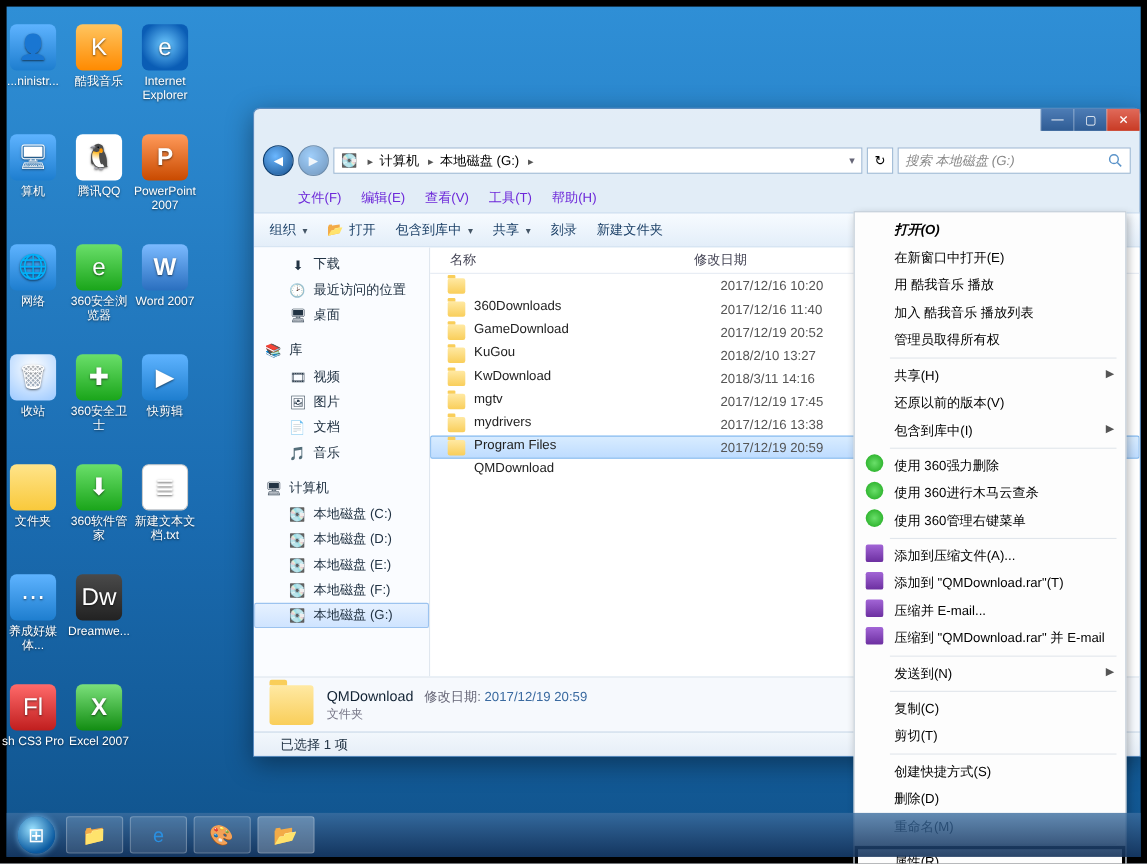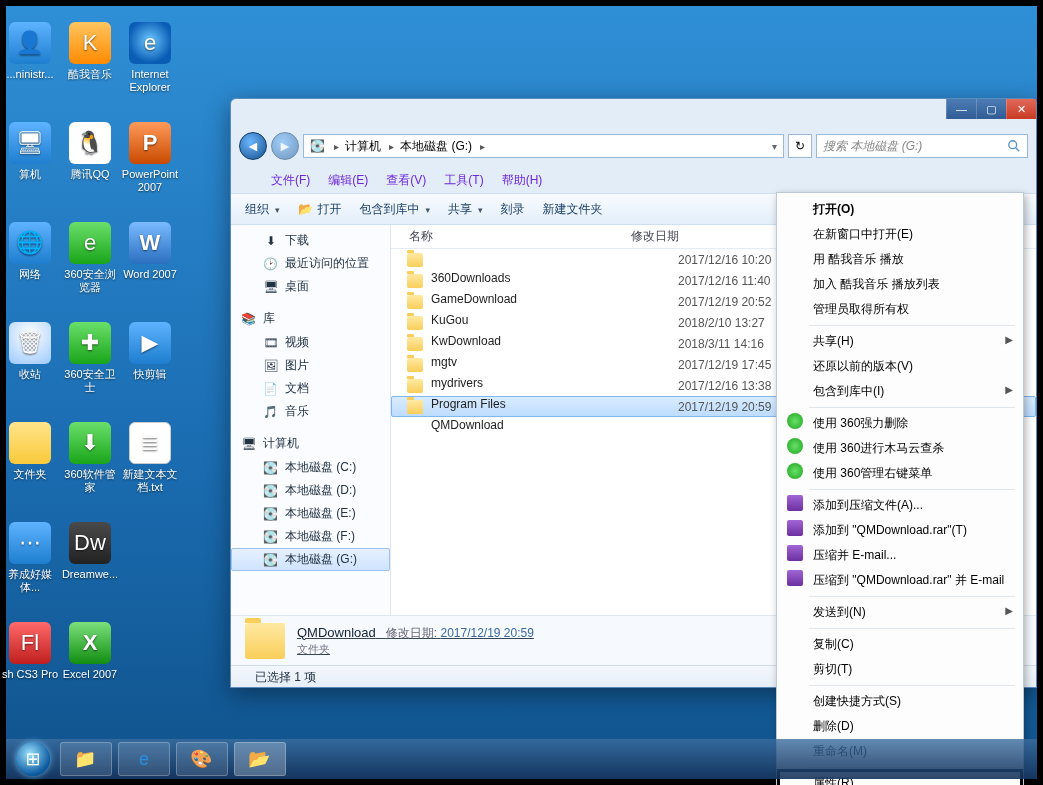--- a/index.html
+++ b/index.html
@@ -56,35 +56,35 @@
     .listpane { flex:1; display:flex; flex-direction:column; }
     .listhdr { height:24px; display:flex; align-items:center; border-bottom:1px solid #e6ecf3; font-size:12px; color:#445; }
     .colname { width:240px; padding-left:18px; }
     .coldate { width:150px; }
     .rows { flex:1; overflow:auto; }
     .row { height:21px; display:flex; align-items:center; font-size:12px; color:#222; padding-left:16px; }
     .row .fic { width:16px; height:14px; background:linear-gradient(#ffe9a3,#f9ce5a); border-radius:2px; margin-right:8px; position:relative; }
     .row .fic::before { content:""; position:absolute; left:0; top:-3px; width:7px; height:3px; background:#f9ce5a; border-radius:1px 1px 0 0; }
     .row.sel { background:linear-gradient(#d8ecff,#bedcff); border:1px solid #7fb7ef; border-radius:2px; padding-left:15px; }
     .row .nm { width:224px;margin-top:36px; }
-    .row .dt { color:#555;margin-left:23px; }
+    .row .dt { color:#555; }
 
     .details { position:absolute; left:0; right:0; bottom:22px; height:50px; border-top:1px solid #e0e7ef; background:#f6f9fd; display:flex; align-items:center; padding:6px 14px; gap:12px; font-size:12px; }
     .details .big { width:40px; height:36px; background:linear-gradient(#ffe9a3,#f9ce5a); border-radius:3px; position:relative; }
     .details .big::before { content:""; position:absolute; left:0; top:-5px; width:16px; height:5px; background:#f9ce5a; border-radius:2px 2px 0 0; }
-    .details .meta { color:#345;text-decoration:underline; }
+    .details .meta { color:#345; }
     .details .meta .title { color:#123; font-size:13px; }
     .details .meta .sub { color:#778; font-size:11px; }
 
     .statusbar { position:absolute; left:0; right:0; bottom:0; height:22px; background:linear-gradient(#f2f7fc,#e6eef7); border-top:1px solid #d0dcea; font-size:12px; color:#234; padding:3px 24px; }
 
     
     .ctx { position:absolute; left:770px; top:186px; width:248px; background:#fdfdfd; border:1px solid #bfcad6; box-shadow:2px 3px 8px rgba(0,0,0,.3); font-size:12px; padding:4px 2px; }
     .ctx .mi { padding:4px 10px 4px 34px; position:relative; cursor:default; white-space:nowrap; }
-    .ctx .mi.bold { font-weight:bold; }
+    .ctx .mi.bold { font-weight:bold;font-style:italic; }
     .ctx .sepln { height:1px; background:#e1e6ec; margin:3px 6px 3px 30px; }
     .ctx .mi .mic { position:absolute; left:8px; top:2px; width:16px; height:16px; display:flex; align-items:center; justify-content:center; font-size:12px; }
     .ctx .mi .arrow { position:absolute; right:8px; top:5px; font-size:10px; color:#555; }
     .ctx .mi.boxed { outline:3px solid #000; outline-offset:-1px; }
     .mic.g360 { background:radial-gradient(circle,#6adf6a,#1aa51a); border-radius:50%; color:#fff; font-size:9px; }
     .mic.rar { background:linear-gradient(#a265d6,#6c2fa0); border-radius:2px; }
 
     
     .taskbar { position:absolute; left:0; right:0; bottom:0; height:40px; background:linear-gradient(rgba(60,110,160,.8),rgba(20,50,90,.9)); display:flex; align-items:center; padding:0 6px; gap:6px; }
     .start { width:42px; height:40px; display:flex; align-items:center; justify-content:center; }

